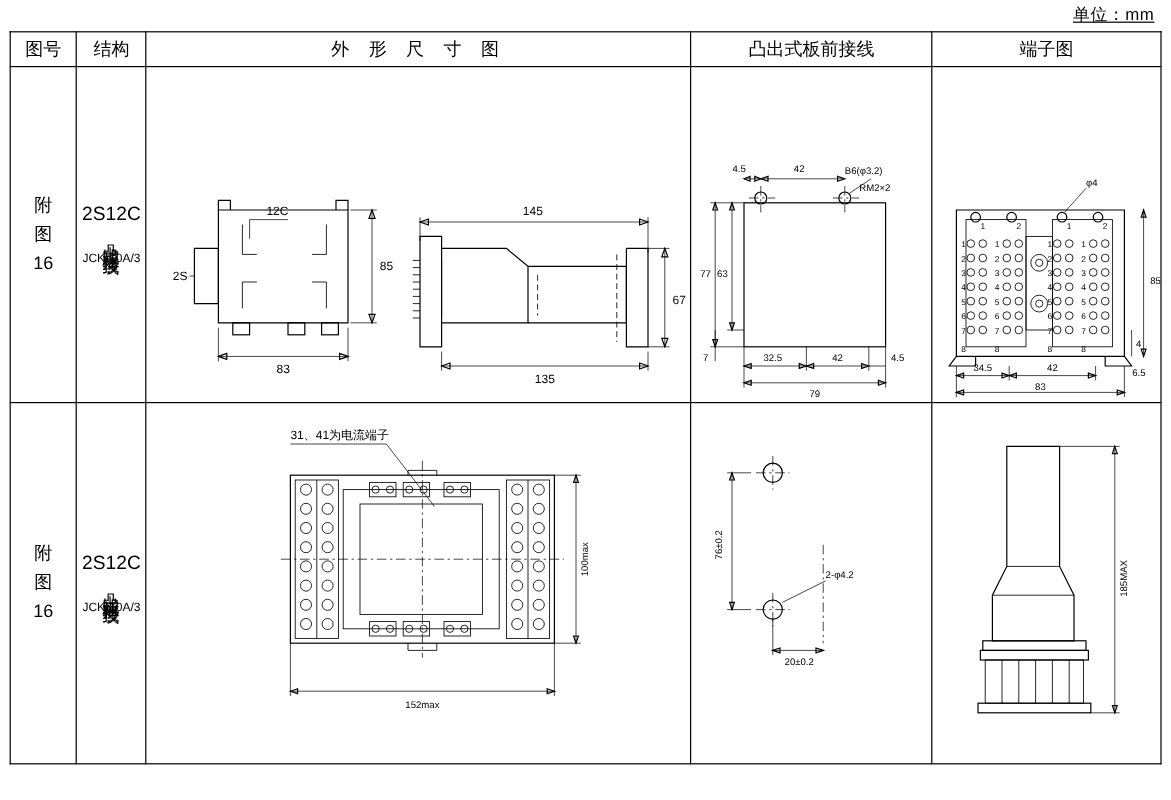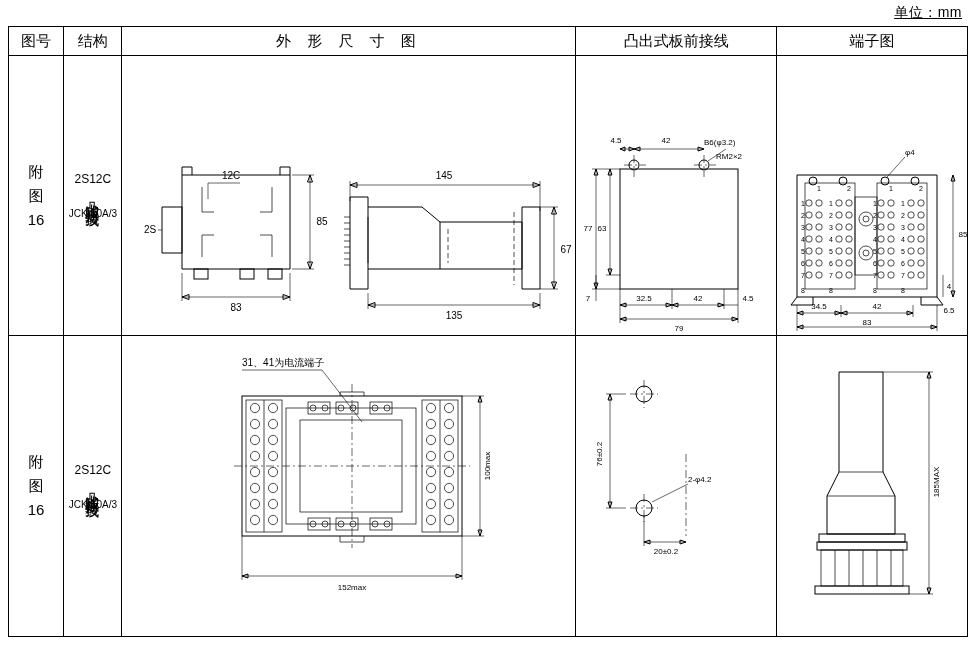--- a/index.html
+++ b/index.html
@@ -56,21 +56,21 @@
     height:100%;
   }
   .struct-inner{
     display:flex;
     flex-direction:column;
     align-items:center;
     justify-content:center;
     height:100%;
     gap:4px;
   }
-  .struct-code{font-size:12px;}
+  .struct-code{font-size:16px;}
   .struct-model{font-size:10px;}
   .fig-inner{
     display:flex;
     flex-direction:column;
     align-items:center;
     justify-content:center;
     height:100%;
     line-height:24px;
     font-size:15px;
   }

